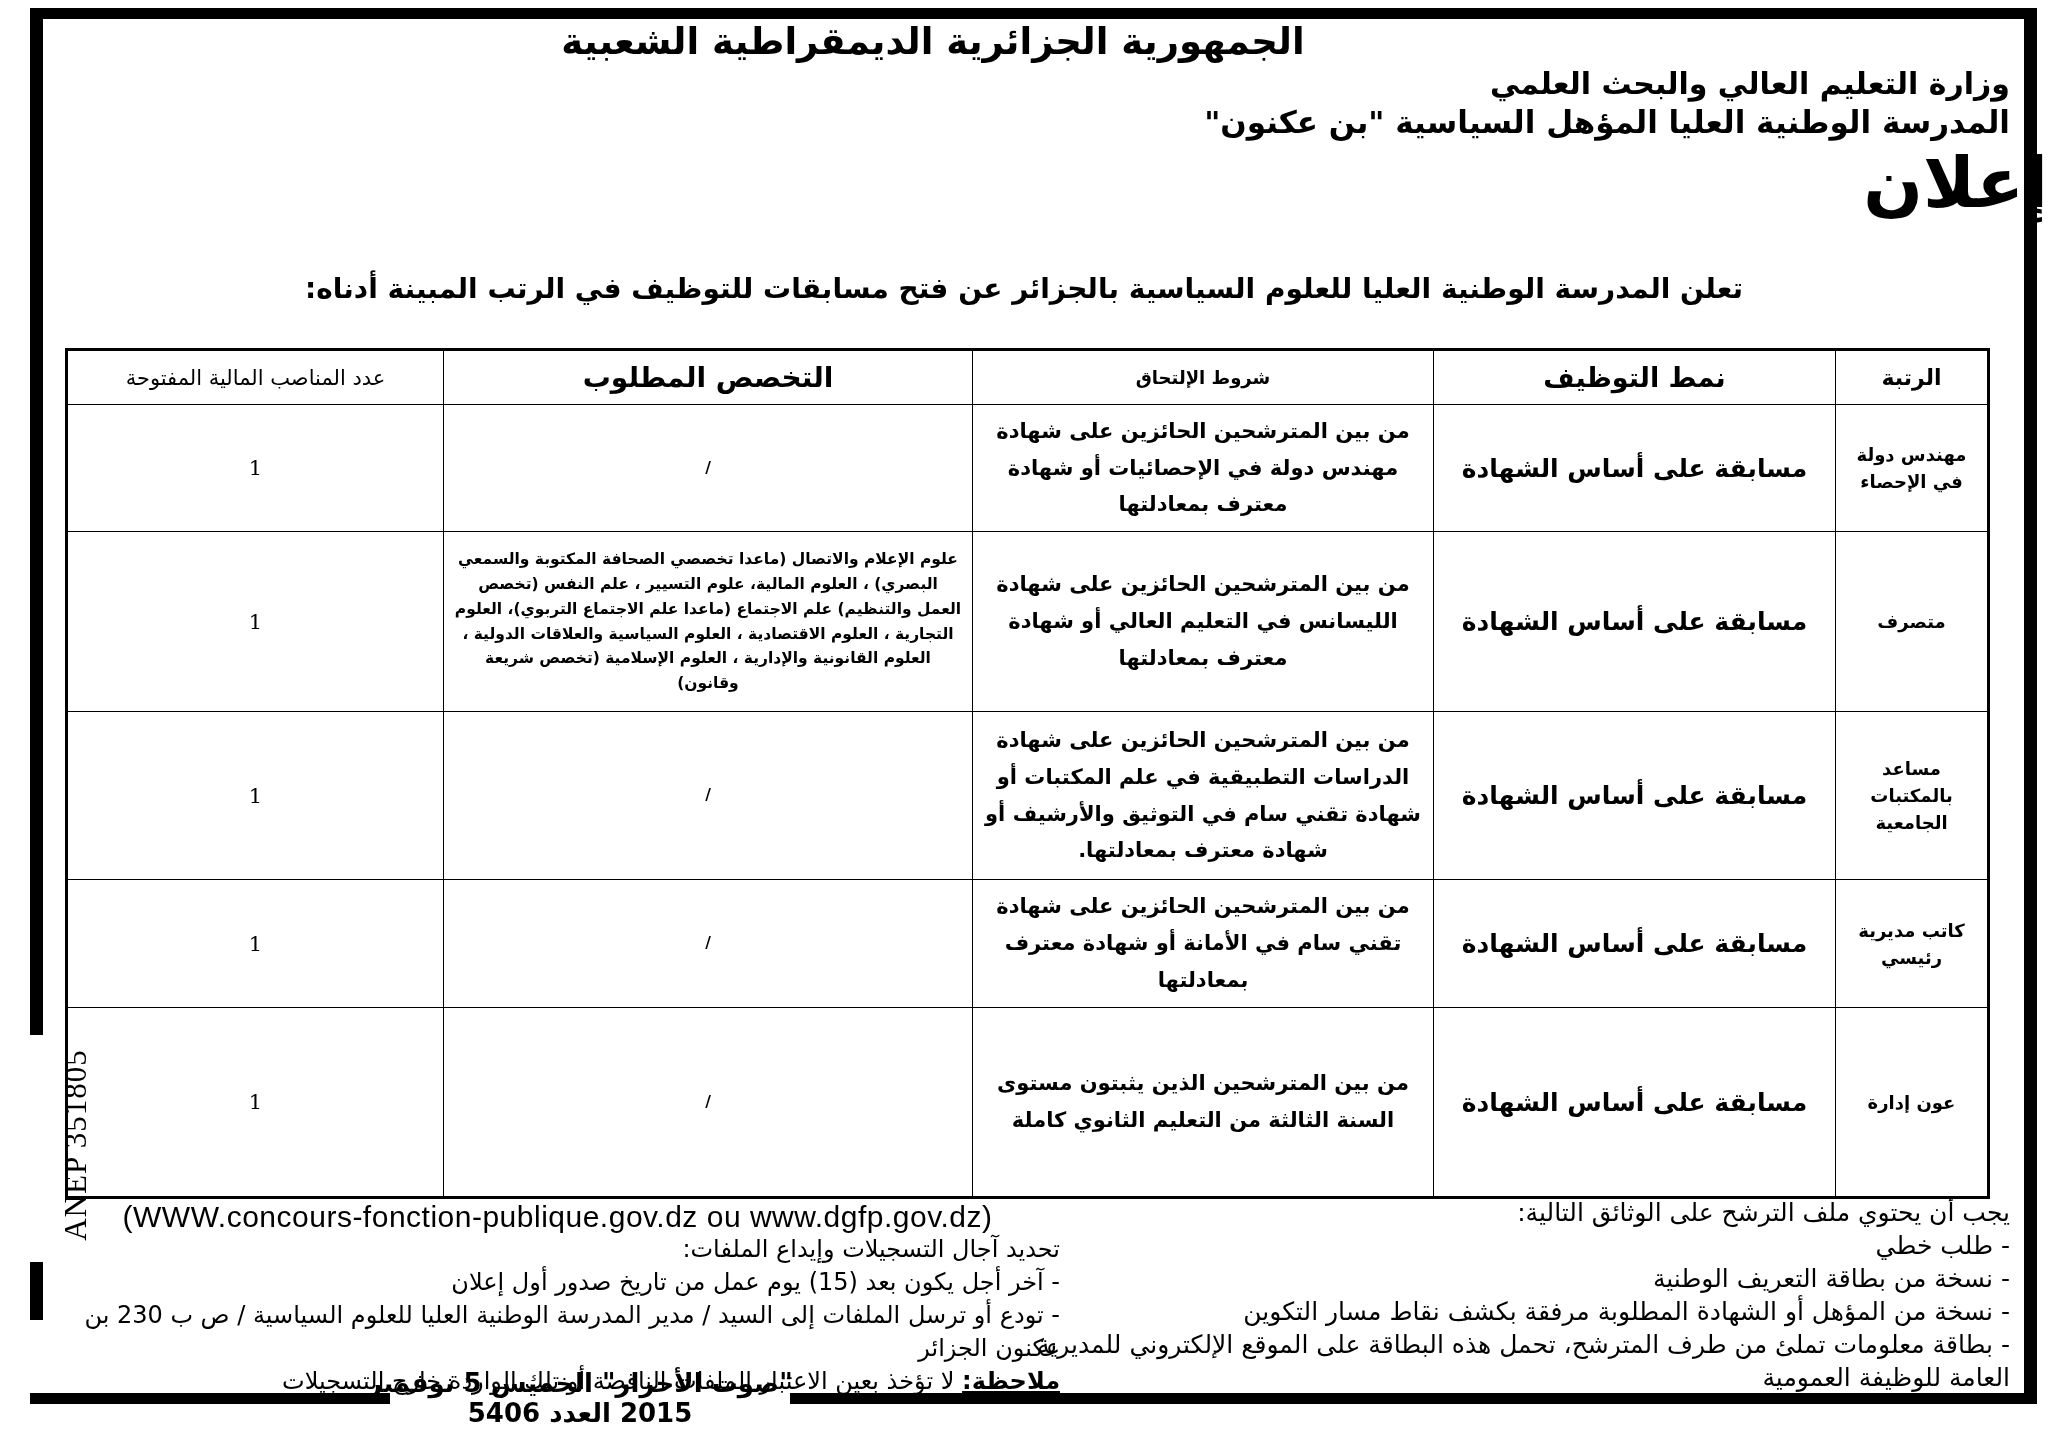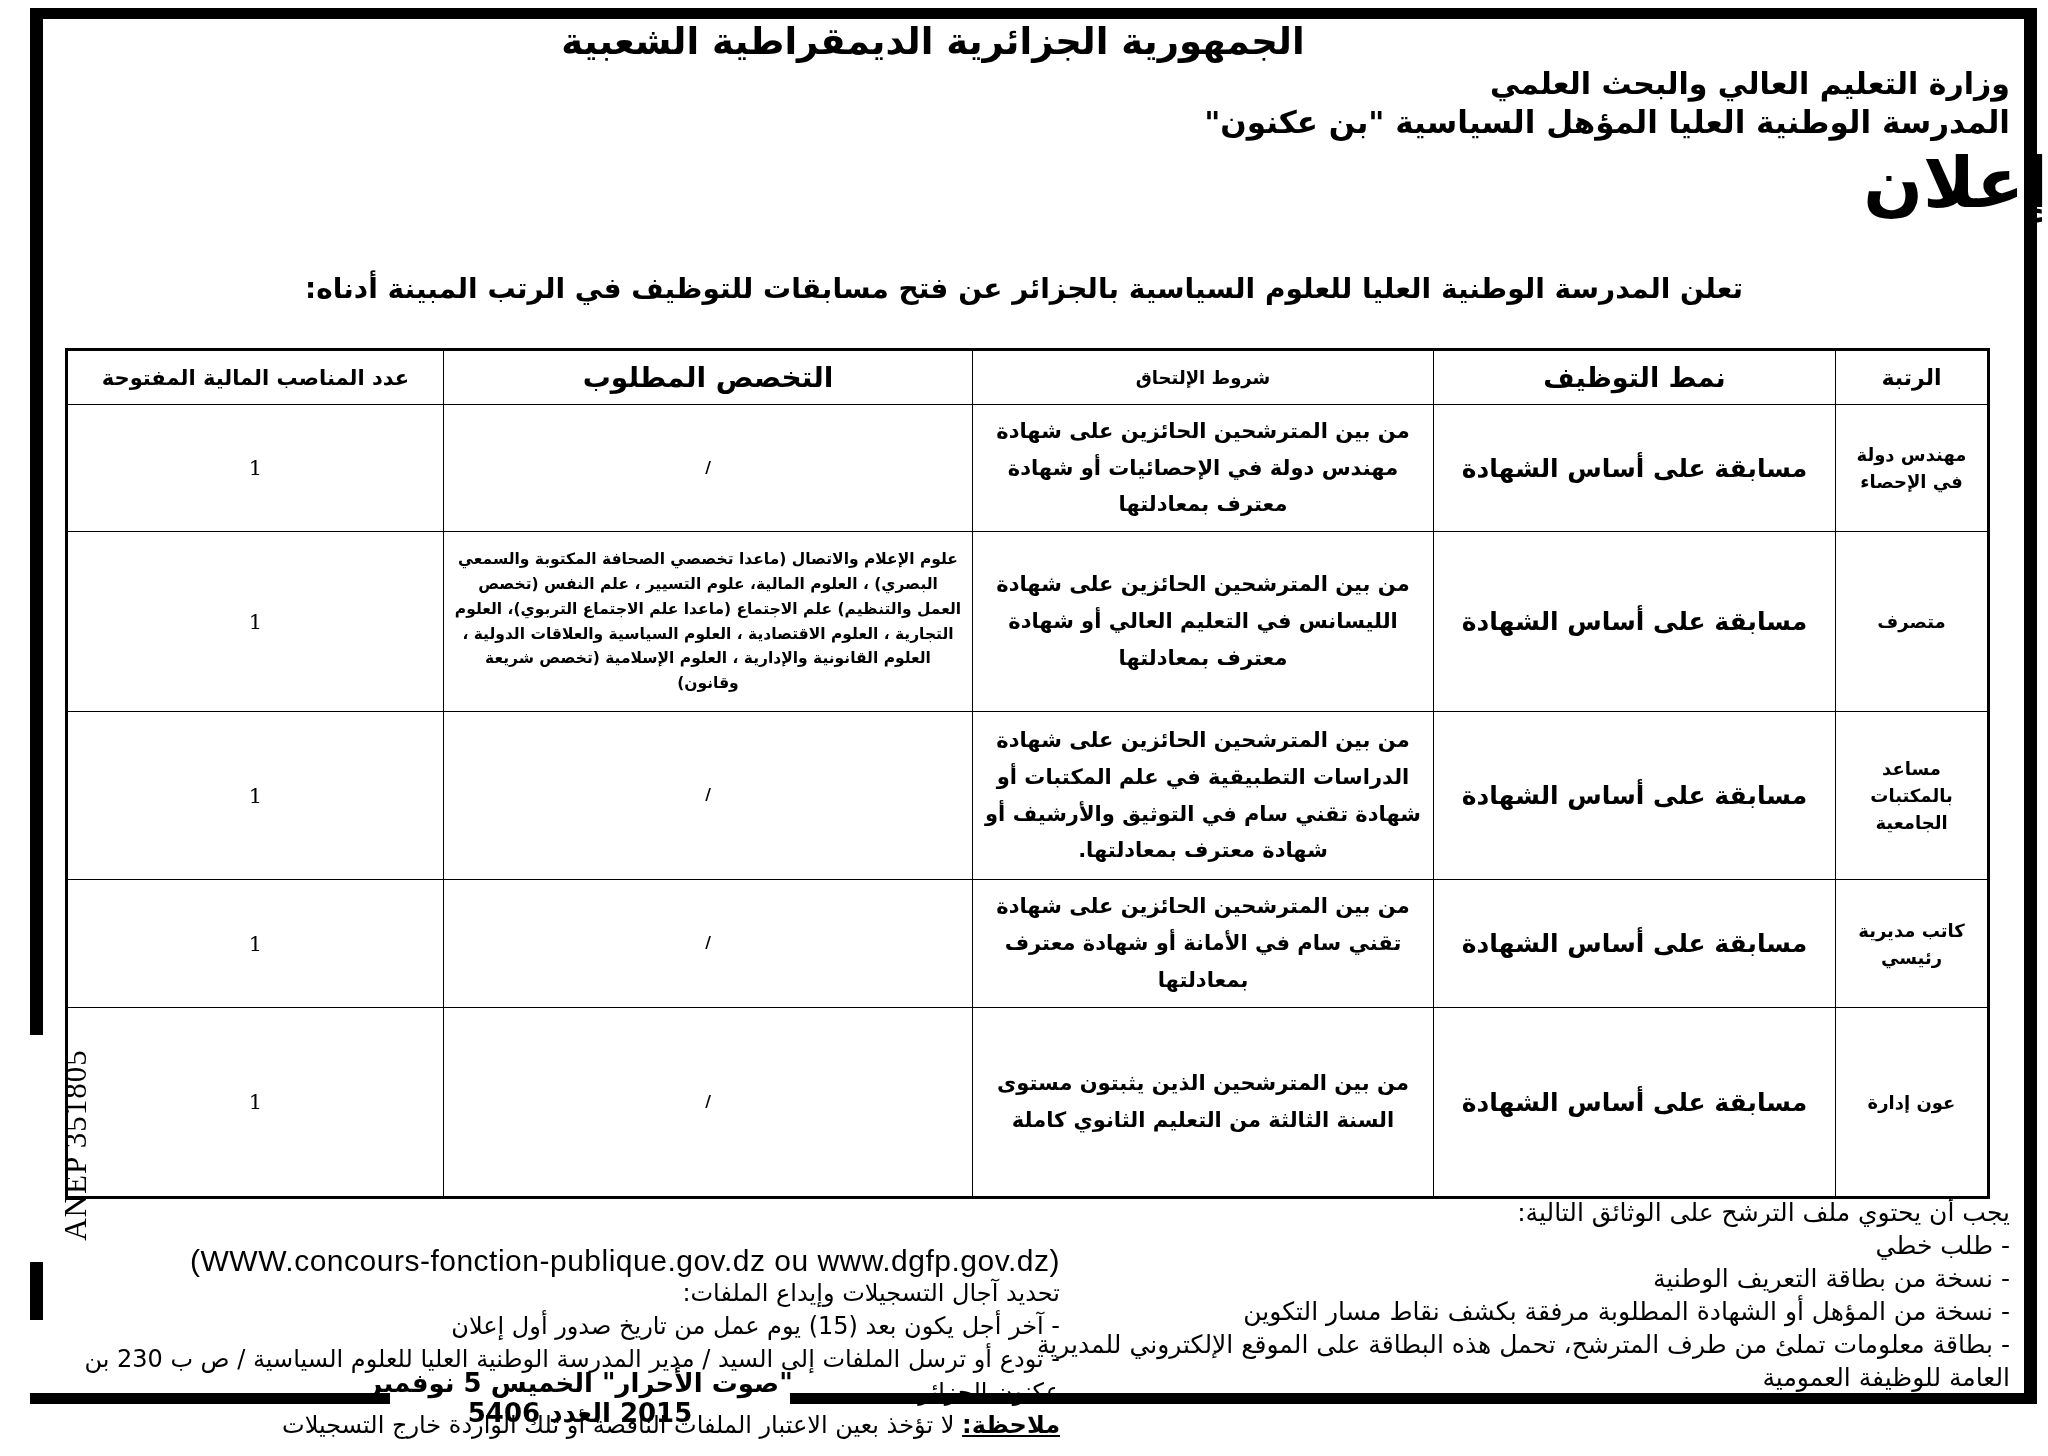--- a/index.html
+++ b/index.html
@@ -23,35 +23,35 @@
   }
   table.jobs td,table.jobs th{
     border:1.5px solid #000;text-align:center;vertical-align:middle;
     padding:4px 10px;overflow:hidden;
   }
   table.jobs{border:3px solid #000;}
   th.h-rank{font-size:22px;font-weight:bold;}
   th.h-mode{font-size:27px;font-weight:bold;}
   th.h-cond{font-size:18px;font-weight:bold;}
   th.h-spec{font-size:28px;font-weight:bold;}
-  th.h-count{font-size:21px;font-weight:bold;}
+  th.h-count{font-size:21px;font-weight:normal;}
   td.c-rank{font-size:18px;font-weight:bold;line-height:1.5;}
   td.c-mode{font-size:25px;font-weight:bold;}
   td.c-cond{font-size:21px;font-weight:bold;line-height:1.75;border-radius:23px;}
   td.c-spec{font-size:15.5px;font-weight:bold;line-height:1.6;}
   td.c-count{font-size:21px;font-family:"DejaVu Serif",serif;}
   tr.r-head{height:55px;}
   tr.r0{height:127px;} tr.r1{height:180px;} tr.r2{height:168px;}
   tr.r3{height:128px;} tr.r4{height:190px;}
   .docs{position:absolute;top:1196px;right:38px;width:1005px;text-align:right;
     font-size:25px;line-height:33px;}
   .deadlines{position:absolute;top:1200px;left:55px;width:1005px;text-align:right;
     font-size:24px;line-height:33px;}
-  .url-line{direction:ltr;text-align:right;font-family:"Liberation Sans",sans-serif;
-    font-size:30px;letter-spacing:.5px;margin-top:44px;}
+  .url-line{direction:ltr;text-align:center;font-family:"Liberation Sans",sans-serif;
+    font-size:30px;letter-spacing:.5px;}
   .note-label{font-weight:bold;text-decoration:underline;}
   .credit{position:absolute;top:1368px;left:345px;width:470px;text-align:center;
     font-size:26px;font-weight:bold;}
   .anep{position:absolute;top:1145px;left:76px;transform:translate(-50%,-50%) rotate(-90deg);
     transform-origin:center;font-family:"Liberation Serif",serif;font-size:31px;
     white-space:nowrap;letter-spacing:1px;}
 </style>
 </head>
 <body>
 

